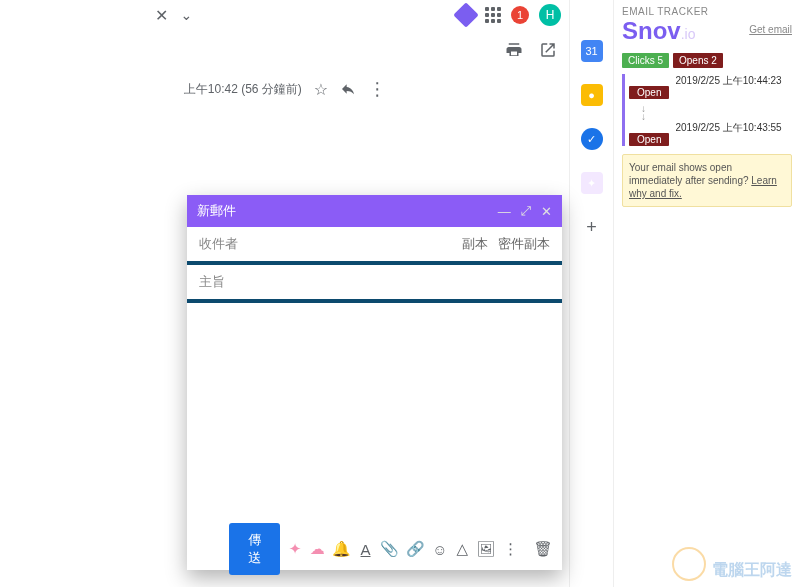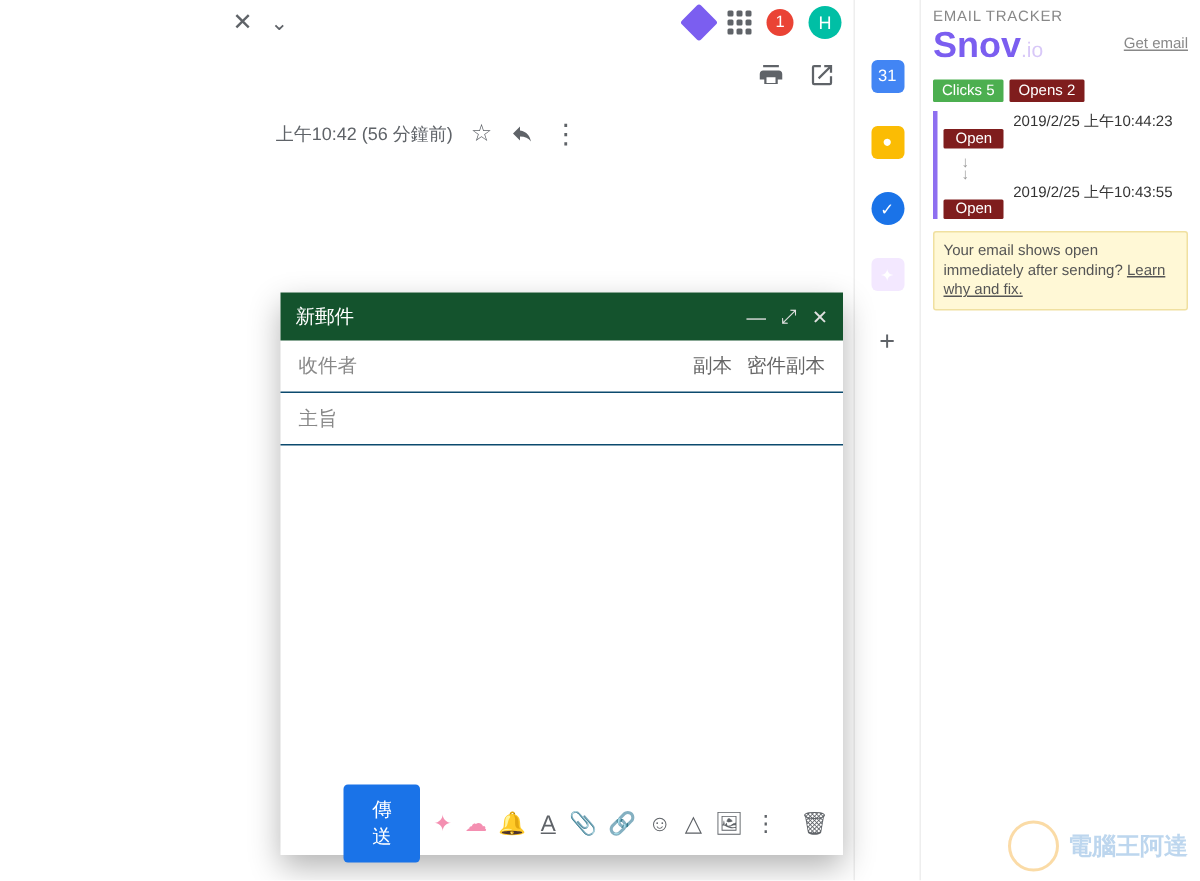--- a/index.html
+++ b/index.html
@@ -23,24 +23,24 @@
 
 .mail-actions { height: 40px; display: flex; align-items: center; justify-content: flex-end; padding: 0 12px; gap: 16px; color: #5f6368; }
 .mail-actions svg { width: 18px; height: 18px; fill: #5f6368; cursor: pointer; }
 
 .mail-meta { display: flex; align-items: center; justify-content: center; padding: 8px 12px; gap: 12px; color: #5f6368; font-size: 12px; }
 .mail-meta svg { width: 16px; height: 16px; fill: #5f6368; cursor: pointer; }
 .star-o { font-size: 16px; color: #5f6368; cursor: pointer; }
 .dots { font-size: 18px; cursor: pointer; letter-spacing: -1px; }
 
 .compose { position: absolute; left: 187px; top: 195px; width: 375px; height: 375px; background: #fff; box-shadow: 0 8px 20px rgba(0,0,0,.3); display: flex; flex-direction: column; }
-.compose-header { background: #14532d; color: #fff; height: 32px; display: flex; align-items: center; padding: 0 10px; font-size: 13px; }
+.compose-header { background: #8b5cf6; color: #fff; height: 32px; display: flex; align-items: center; padding: 0 10px; font-size: 13px; }
 .compose-header .spacer { flex: 1; }
 .compose-header .winbtn { color: #e0e0e0; margin-left: 10px; cursor: pointer; font-size: 13px; }
-.compose-row { padding: 8px 12px; border-bottom: 1px solid #0c4a6e; font-size: 13px; color: #888; display: flex; }
+.compose-row { padding: 8px 12px; border-bottom: 4px solid #0c4a6e; font-size: 13px; color: #888; display: flex; }
 .compose-row .spacer { flex: 1; }
 .cc-link { margin-left: 10px; color: #666; cursor: pointer; }
 .compose-body { flex: 1; }
 .compose-footer { height: 42px; display: flex; align-items: center; padding: 0 10px; gap: 8px; }
 .send-btn { background: #1a73e8; color: #fff; border: none; padding: 8px 16px; font-size: 13px; border-radius: 3px; cursor: pointer; margin-left: 32px; }
 .tool-icon { width: 18px; height: 18px; display: flex; align-items: center; justify-content: center; cursor: pointer; color: #5f6368; font-size: 15px; }
 .compose-footer .spacer { flex: 1; }
 .pink { color: #f48fb1; }
 .purple-bell { color: #7b5ef0; }
 
@@ -64,21 +64,21 @@
 .purple { background: #7f1d1d; }
 .event-list { margin-top: 6px; border-left: 3px solid #8e6ff0; padding-left: 4px; }
 .event { display: flex; align-items: flex-start; margin-bottom: 6px; }
 .event-badge { color: #fff; padding: 1px 8px; font-size: 10px; border-radius: 1px; min-width: 36px; text-align: center; margin-top: 12px; }
 .event .info { flex: 1; font-size: 10px; color: #333; padding-left: 6px; }
 .event .info .link { text-decoration: underline; color: #555; }
 .downarrow { text-align: left; padding-left: 12px; color: #999; font-size: 10px; line-height: 8px; }
 .tip-box { background: #fff8d6; border: 1px solid #f0e0a0; padding: 6px; font-size: 10px; color: #555; margin-top: 8px; border-radius: 2px; line-height: 1.3; }
 .tip-box .link { text-decoration: underline; cursor: pointer; }
 
-.watermark { position: absolute; right: 8px; bottom: 6px; display: flex; align-items: center; gap: 6px; opacity: .4; }
+.watermark { position: absolute; right: 8px; bottom: 6px; display: flex; align-items: flex-end; gap: 6px; opacity: .4; }
 .watermark .face { width: 34px; height: 34px; border: 2px solid #f5a623; border-radius: 50%; position: relative; }
 .watermark .txt { font-size: 16px; color: #5b9bd5; font-weight: bold; }
 </style>
 </head>
 <body>
 
 <div class="main-area">
   <div class="top-bar">
     <span class="close-x">✕</span>
     <span class="chev">⌄</span>

